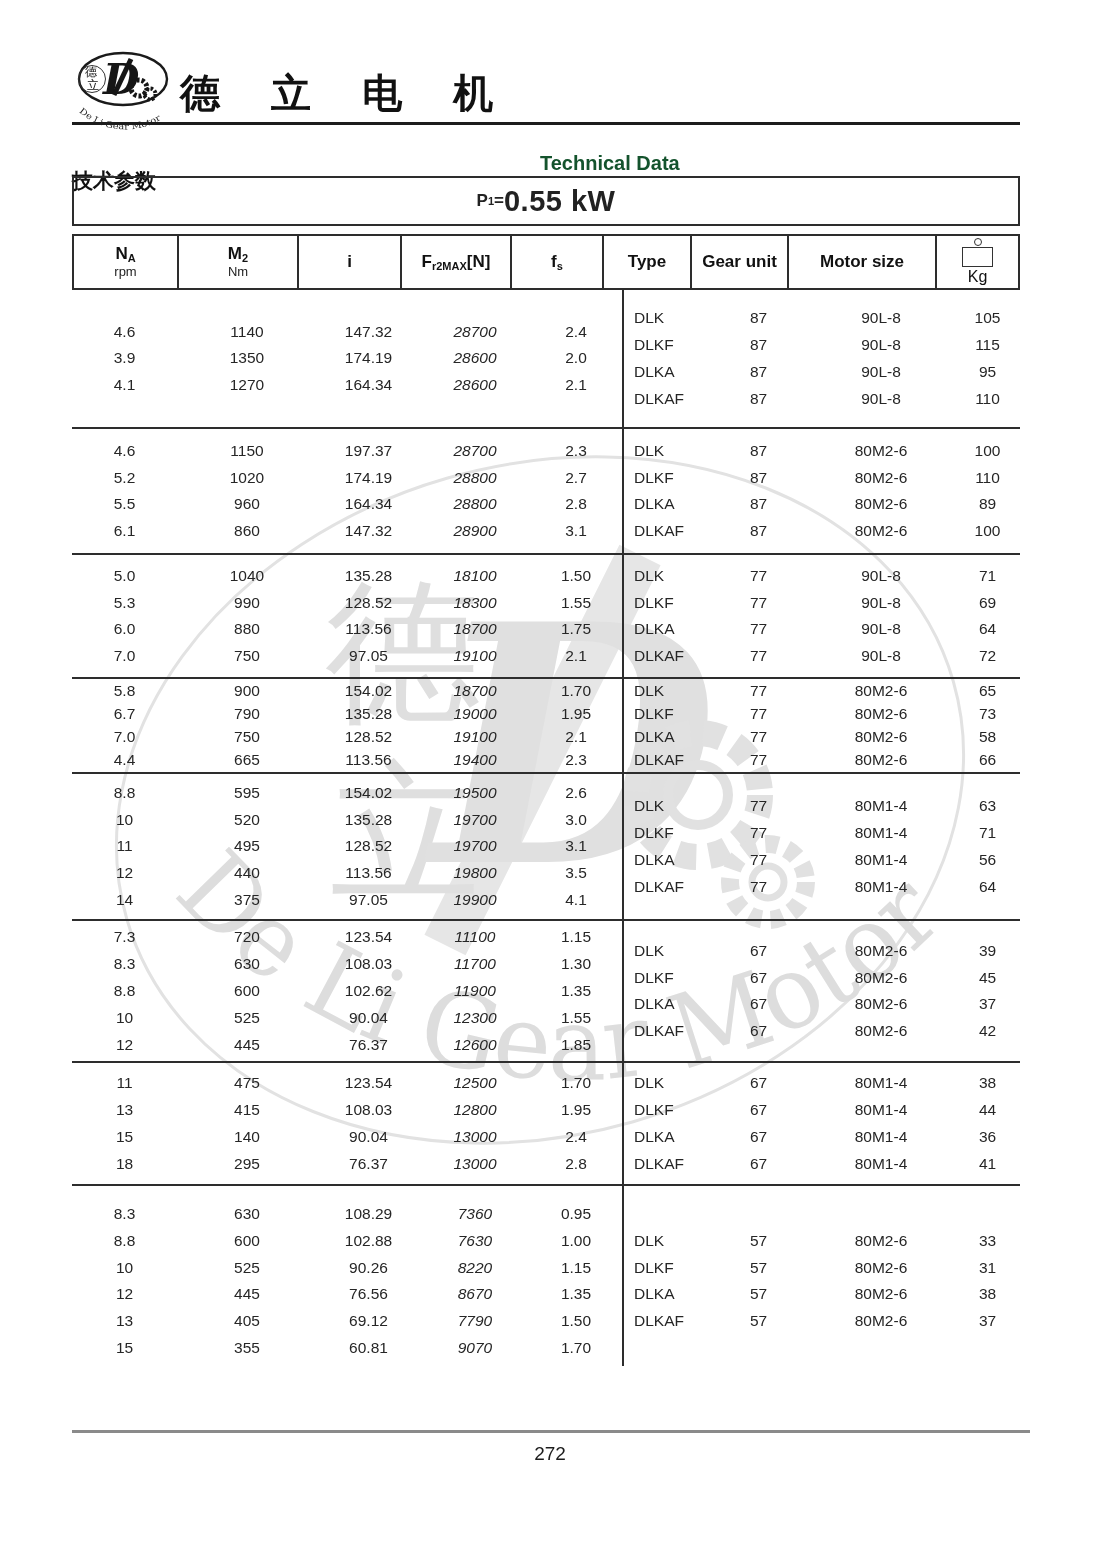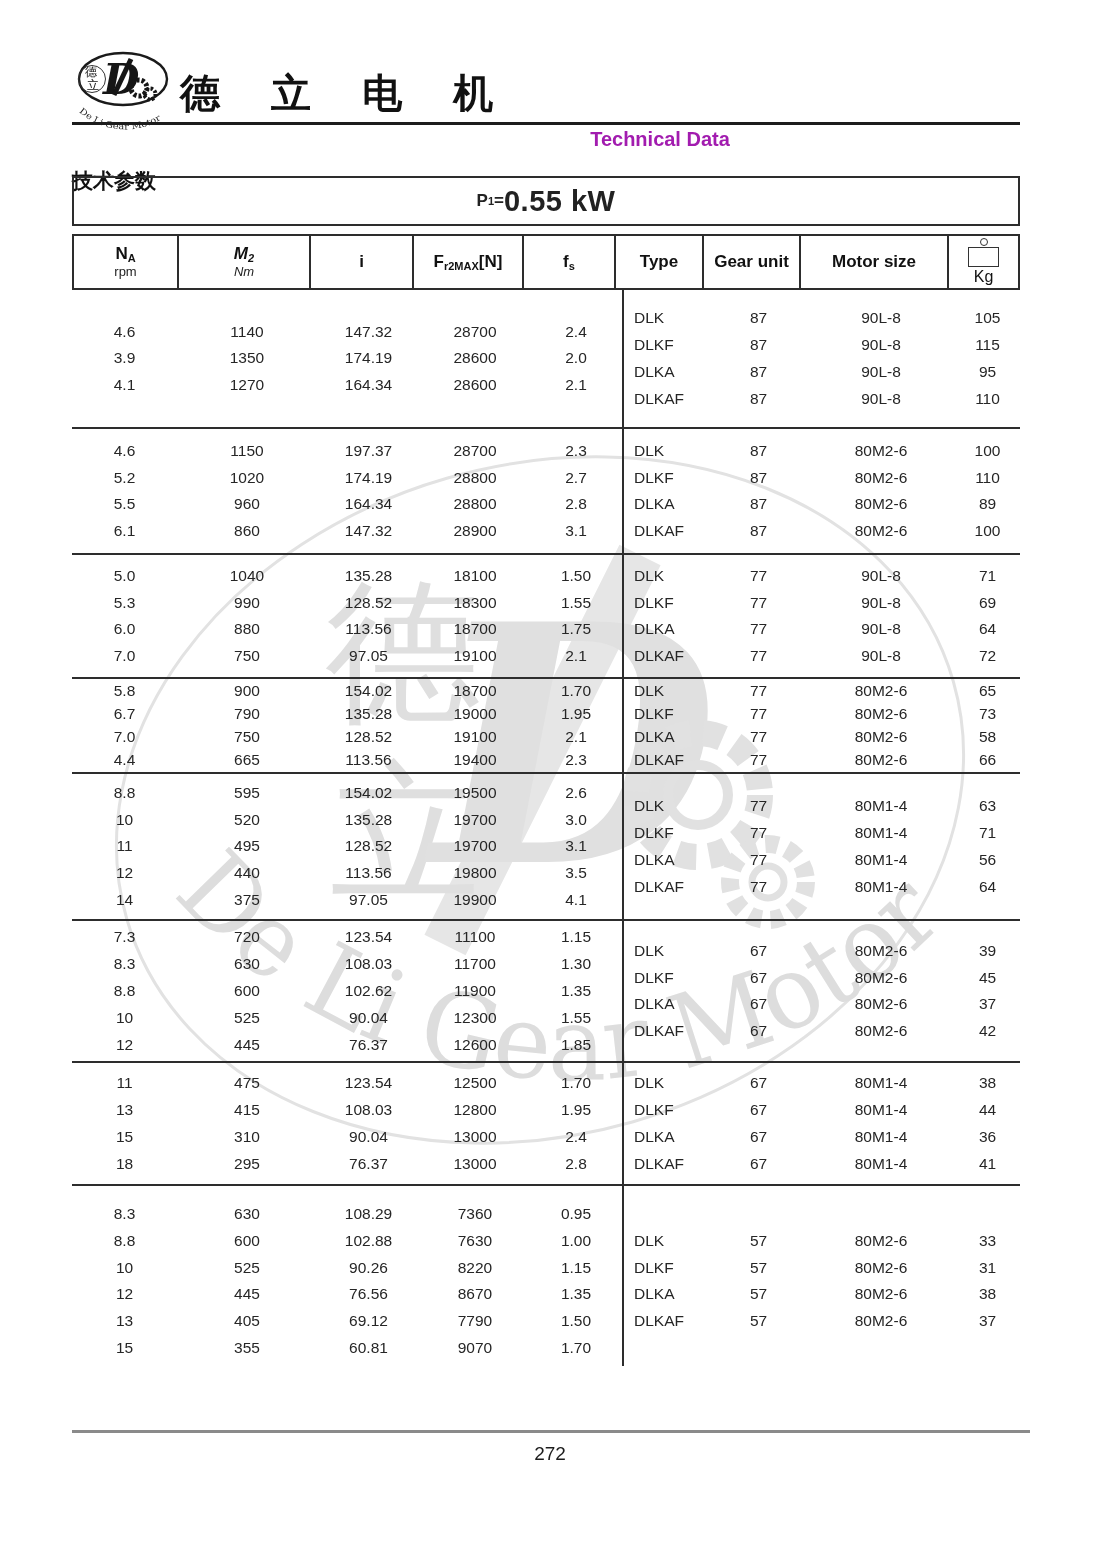--- a/index.html
+++ b/index.html
@@ -8,22 +8,22 @@
   .layer{position:absolute;left:0;top:0;width:100%;height:100%;}
   .wm{z-index:0;pointer-events:none;}
   .fg{z-index:1;}
 
   
   .logo{position:absolute;left:74px;top:50px;width:102px;height:84px;}
   .brand{position:absolute;left:180px;top:66px;font-family:Liberation Sans, sans-serif;font-weight:bold;
          font-size:40px;letter-spacing:20px;color:#111;white-space:nowrap;}
   .rule{position:absolute;left:72px;top:122px;width:948px;height:3px;background:#1c1c1c;}
   .sec-cn{position:absolute;left:72px;top:139px;font-size:21px;font-weight:bold;color:#111;margin-top:28px;}
-  .sec-en{position:absolute;left:540px;top:128px;width:240px;text-align:center;font-size:20px;
-          font-weight:bold;color:#a21caf;}
+  .sec-en{position:absolute;left:540px;top:152px;width:240px;text-align:left;font-size:20px;
+          font-weight:bold;color:#14532d;}
 
   .pbox{position:absolute;left:72px;top:176px;width:948px;height:50px;border:2px solid #2d2d2d;
         box-sizing:border-box;display:flex;align-items:center;justify-content:center;}
   .p-small{font-size:17px;font-weight:bold;}
   .p-sub{font-size:11px;font-weight:bold;vertical-align:-3px;}
   .p-eq{font-size:17px;font-weight:bold;}
   .p-big{font-size:29px;font-weight:bold;letter-spacing:0.5px;}
 
   
   .thead{position:absolute;left:72px;top:234px;width:948px;height:56px;border:2px solid #2d2d2d;
@@ -41,21 +41,21 @@
   
   .tbody{position:absolute;left:72px;top:290px;width:948px;}
   .vline{position:absolute;left:550px;top:0;width:2px;height:calc(100% - 10px);background:#2d2d2d;}
   .group{display:flex;box-sizing:border-box;border-bottom:2px solid #2d2d2d;}
   .group:last-child{border-bottom:none;}
   .ghalf{display:flex;flex-direction:column;justify-content:center;}
   .gleft{width:550px;}
   .gright{width:398px;}
   .trow{height:26.8px;display:flex;align-items:center;font-size:15.5px;color:#262626;}
   .cell{text-align:center;}
-  .c0{width:105px;} .c1{width:140px;} .c2{width:103px;} .c3{width:110px;} .c4{width:92px;}
+  .c0{width:105px;} .c1{width:140px;} .c2{width:103px;} .c3{width:110px;font-style:italic;} .c4{width:92px;}
   .rc0{width:88px;text-align:left;padding-left:12px;box-sizing:border-box;}
   .rc1{width:97px;} .rc2{width:148px;} .rc3{width:65px;}
 
   
   .footline{position:absolute;left:72px;top:1430px;width:958px;height:3px;background:#8a8a8a;}
   .pageno{position:absolute;left:0;top:1443px;width:1100px;text-align:center;font-size:19px;color:#1c1c1c;}
 </style>
 </head>
 <body>
 
@@ -109,21 +109,21 @@
         <span class="p-sub">1</span>
         <span class="p-eq">=</span>
         <span class="p-big">0.55 kW</span>
     </div>
 
     <div class="thead">
       <div class="th c0" style="width:105px;">
         <div><span>N</span><span class="sub">A</span></div>
         <div class="unit">rpm</div>
       </div>
-      <div class="th" style="width:132px;font-style:italic;">
+      <div class="th" style="width:120px;">
         <div><span>M</span><span class="sub">2</span></div>
         <div class="unit">Nm</div>
       </div>
       <div class="th" style="width:103px;">
         <div>i</div>
       </div>
       <div class="th" style="width:110px;">
         <div><span>F</span><span class="sub">r2MAX</span><span>[N]</span></div>
       </div>
       <div class="th" style="width:92px;">
@@ -515,21 +515,21 @@
             </div>
             <div class="trow">
               <div class="cell c0">13</div>
               <div class="cell c1">415</div>
               <div class="cell c2">108.03</div>
               <div class="cell c3">12800</div>
               <div class="cell c4">1.95</div>
             </div>
             <div class="trow">
               <div class="cell c0">15</div>
-              <div class="cell c1">310</div>
+              <div class="cell c1">140</div>
               <div class="cell c2">90.04</div>
               <div class="cell c3">13000</div>
               <div class="cell c4">2.4</div>
             </div>
             <div class="trow">
               <div class="cell c0">18</div>
               <div class="cell c1">295</div>
               <div class="cell c2">76.37</div>
               <div class="cell c3">13000</div>
               <div class="cell c4">2.8</div>

